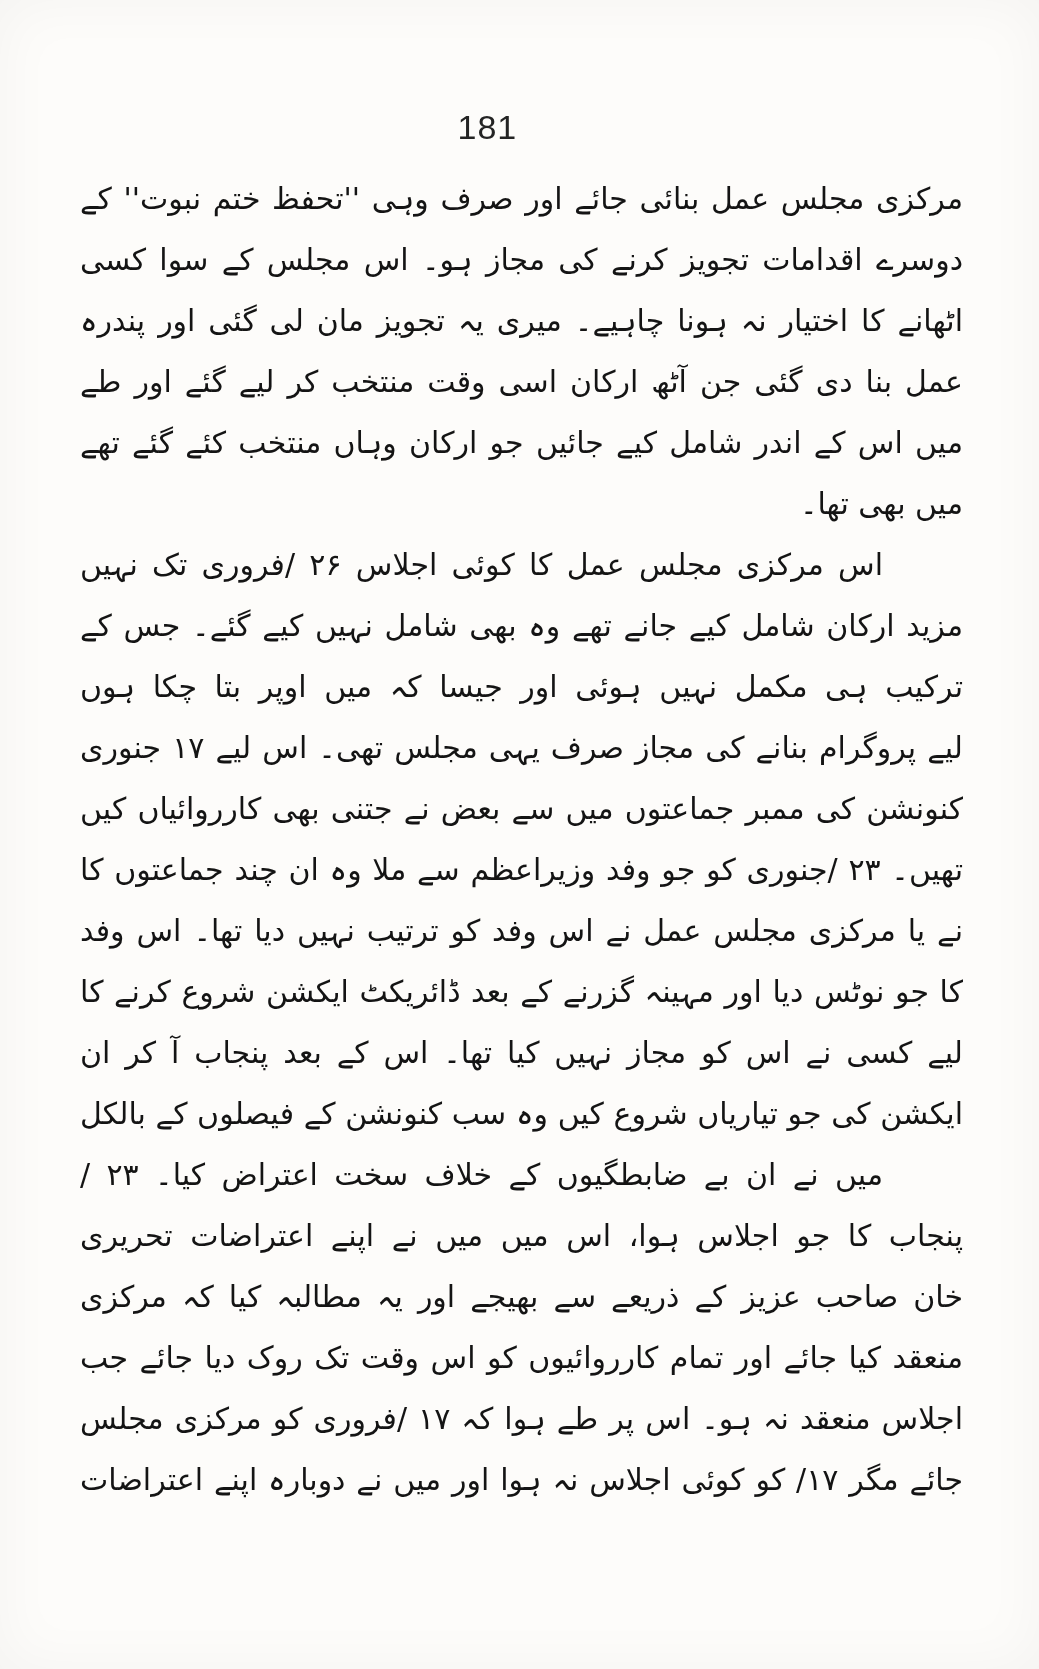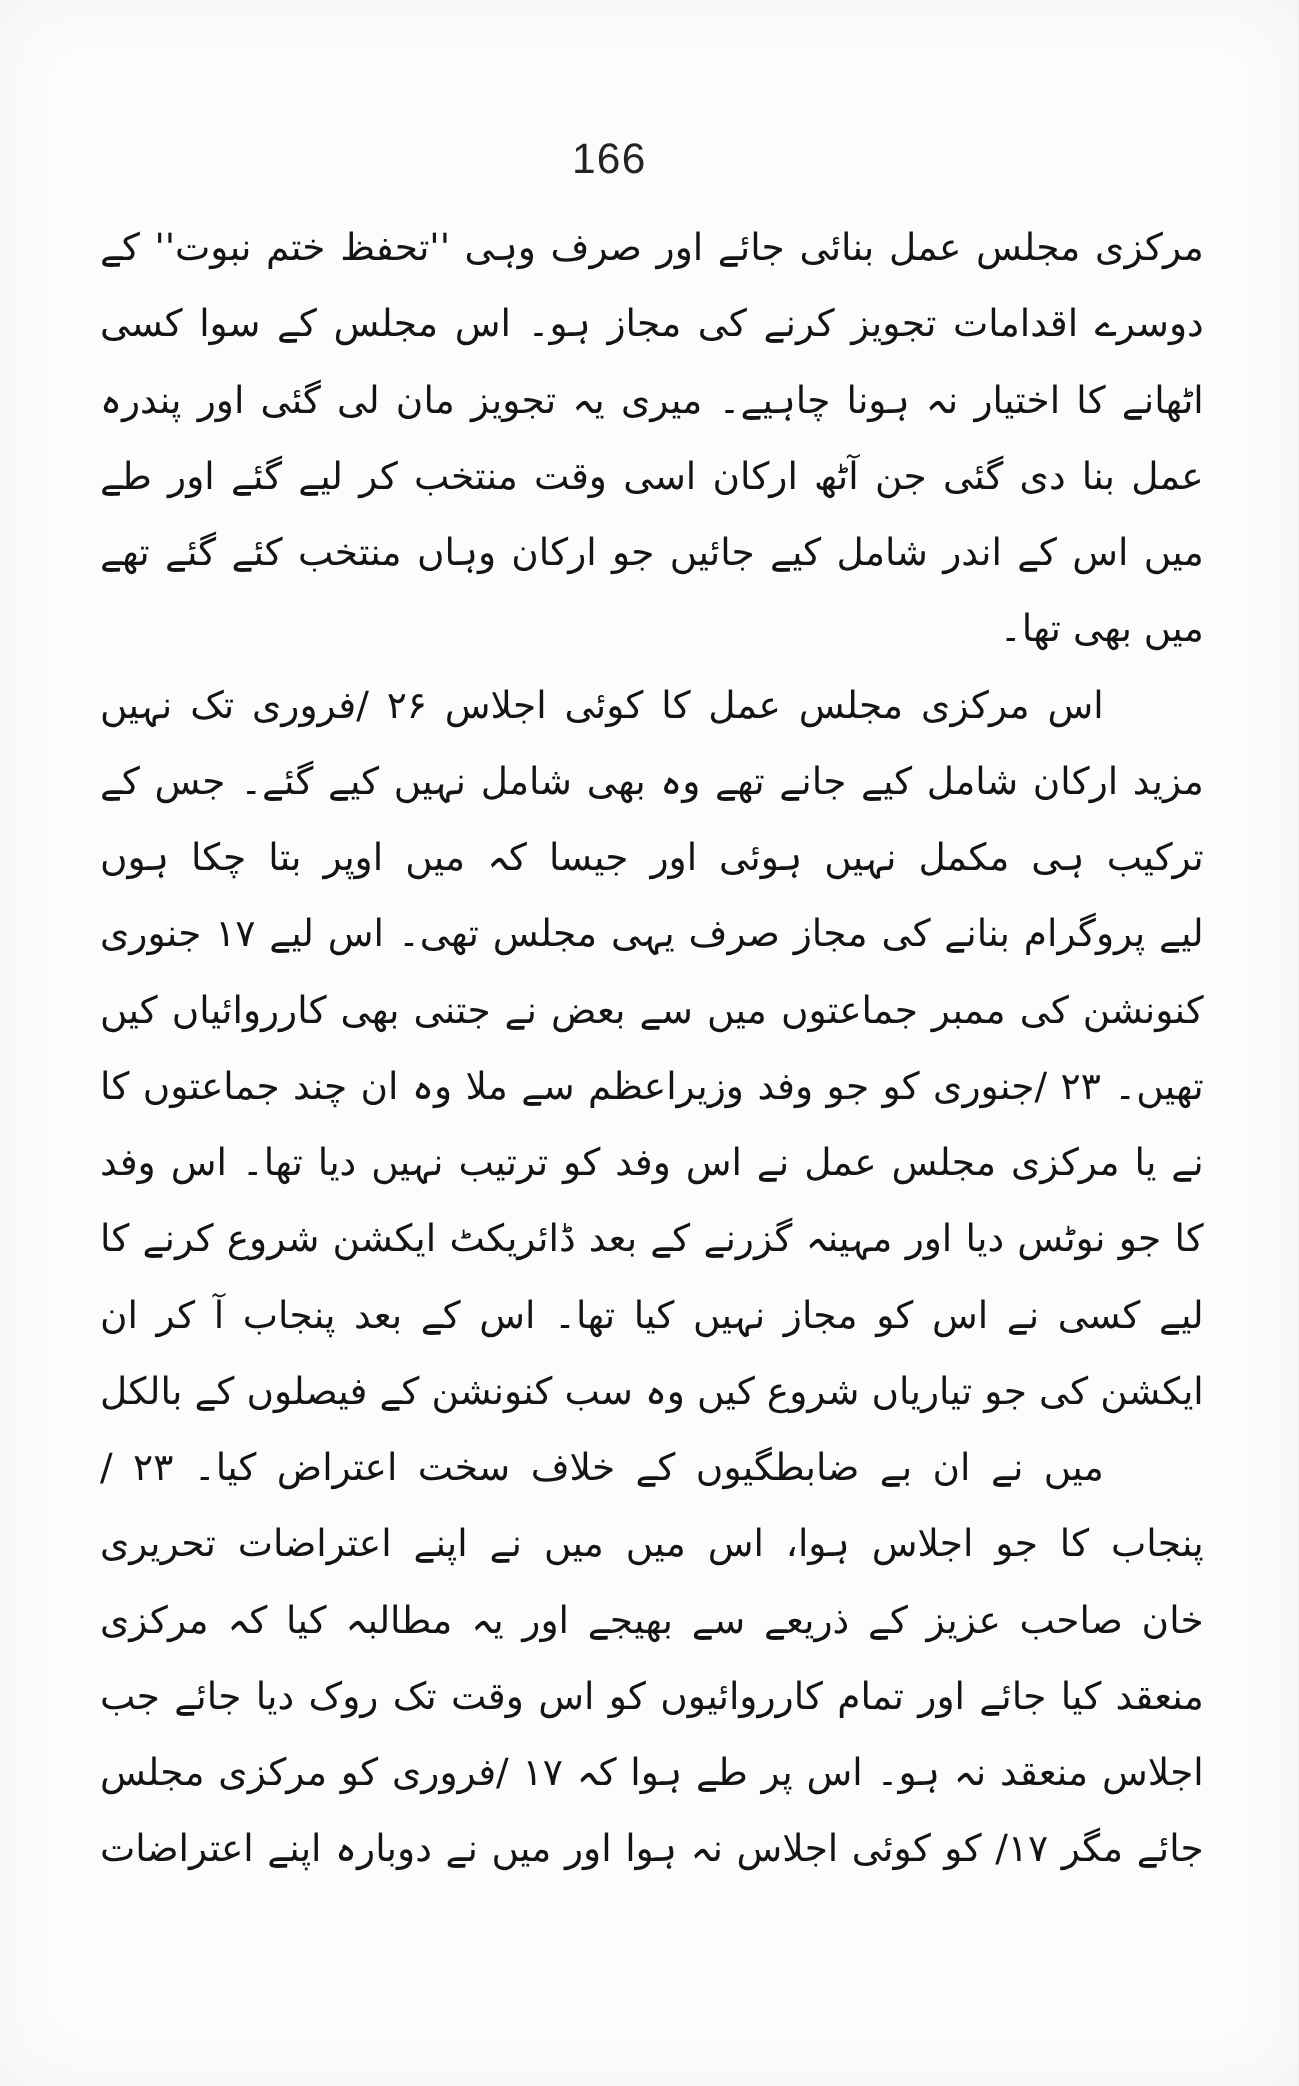--- a/index.html
+++ b/index.html
@@ -56,21 +56,21 @@
     text-align-last: right;
   }
   .line.first-indent {
     padding-right: 80px;
   }
 </style>
 </head>
 <body>
 
 <div class="page">
-  <div class="page-number">166</div>
+  <div class="page-number">181</div>
   <div class="page-text">
       <div class="para">
         <div class="line">مرکزی مجلس عمل بنائی جائے اور صرف وہی ''تحفظ ختم نبوت'' کے لیے پروگرام بنانے اور</div>
         <div class="line">دوسرے اقدامات تجویز کرنے کی مجاز ہو۔ اس مجلس کے سوا کسی اور کو بطور خود کوئی قدم</div>
         <div class="line">اٹھانے کا اختیار نہ ہونا چاہیے۔ میری یہ تجویز مان لی گئی اور پندرہ ارکان کی ایک مرکزی مجلس</div>
         <div class="line">عمل بنا دی گئی جن آٹھ ارکان اسی وقت منتخب کر لیے گئے اور طے ہوا کہ سات ارکان بعد</div>
         <div class="line">میں اس کے اندر شامل کیے جائیں جو ارکان وہاں منتخب کئے گئے تھے ان میں سے ایک</div>
         <div class="line last-right">میں بھی تھا۔</div>
       </div>
       <div class="para">

